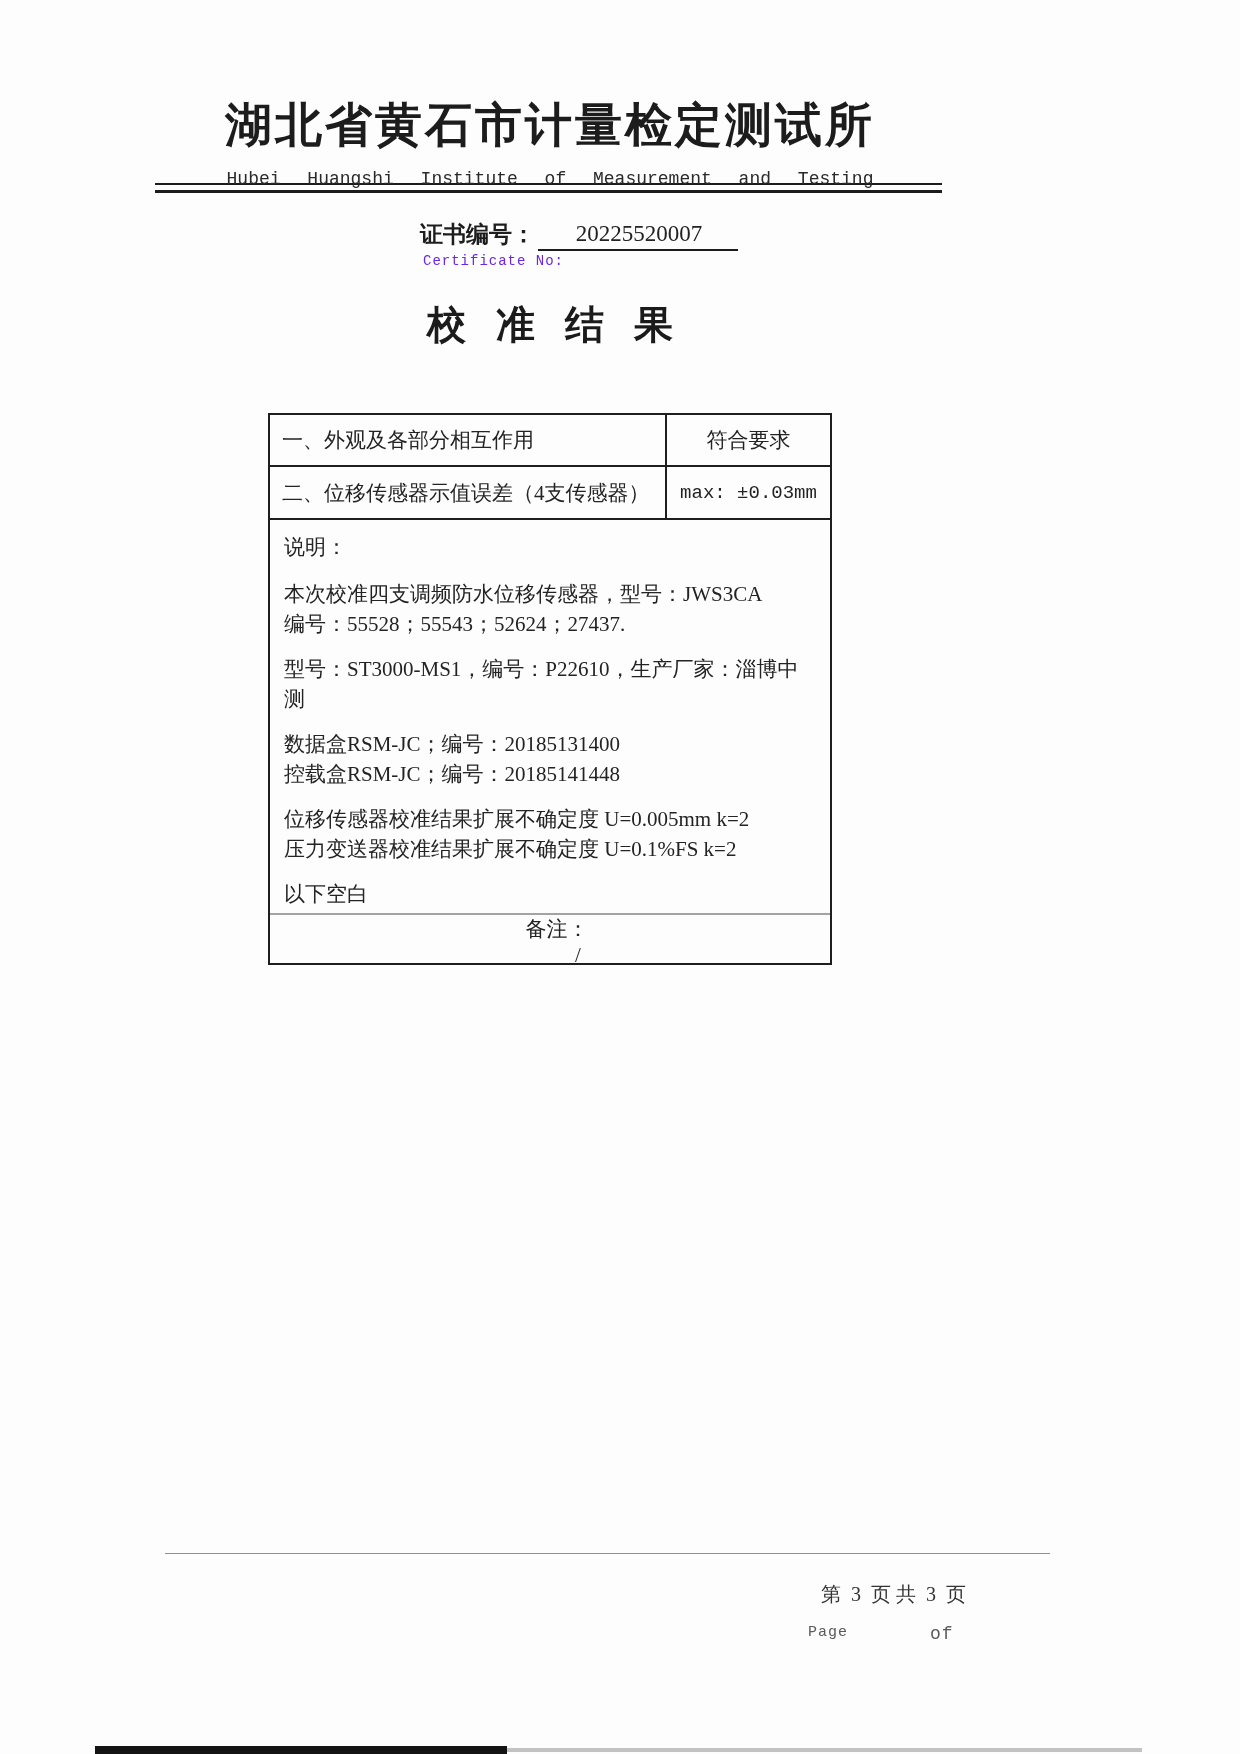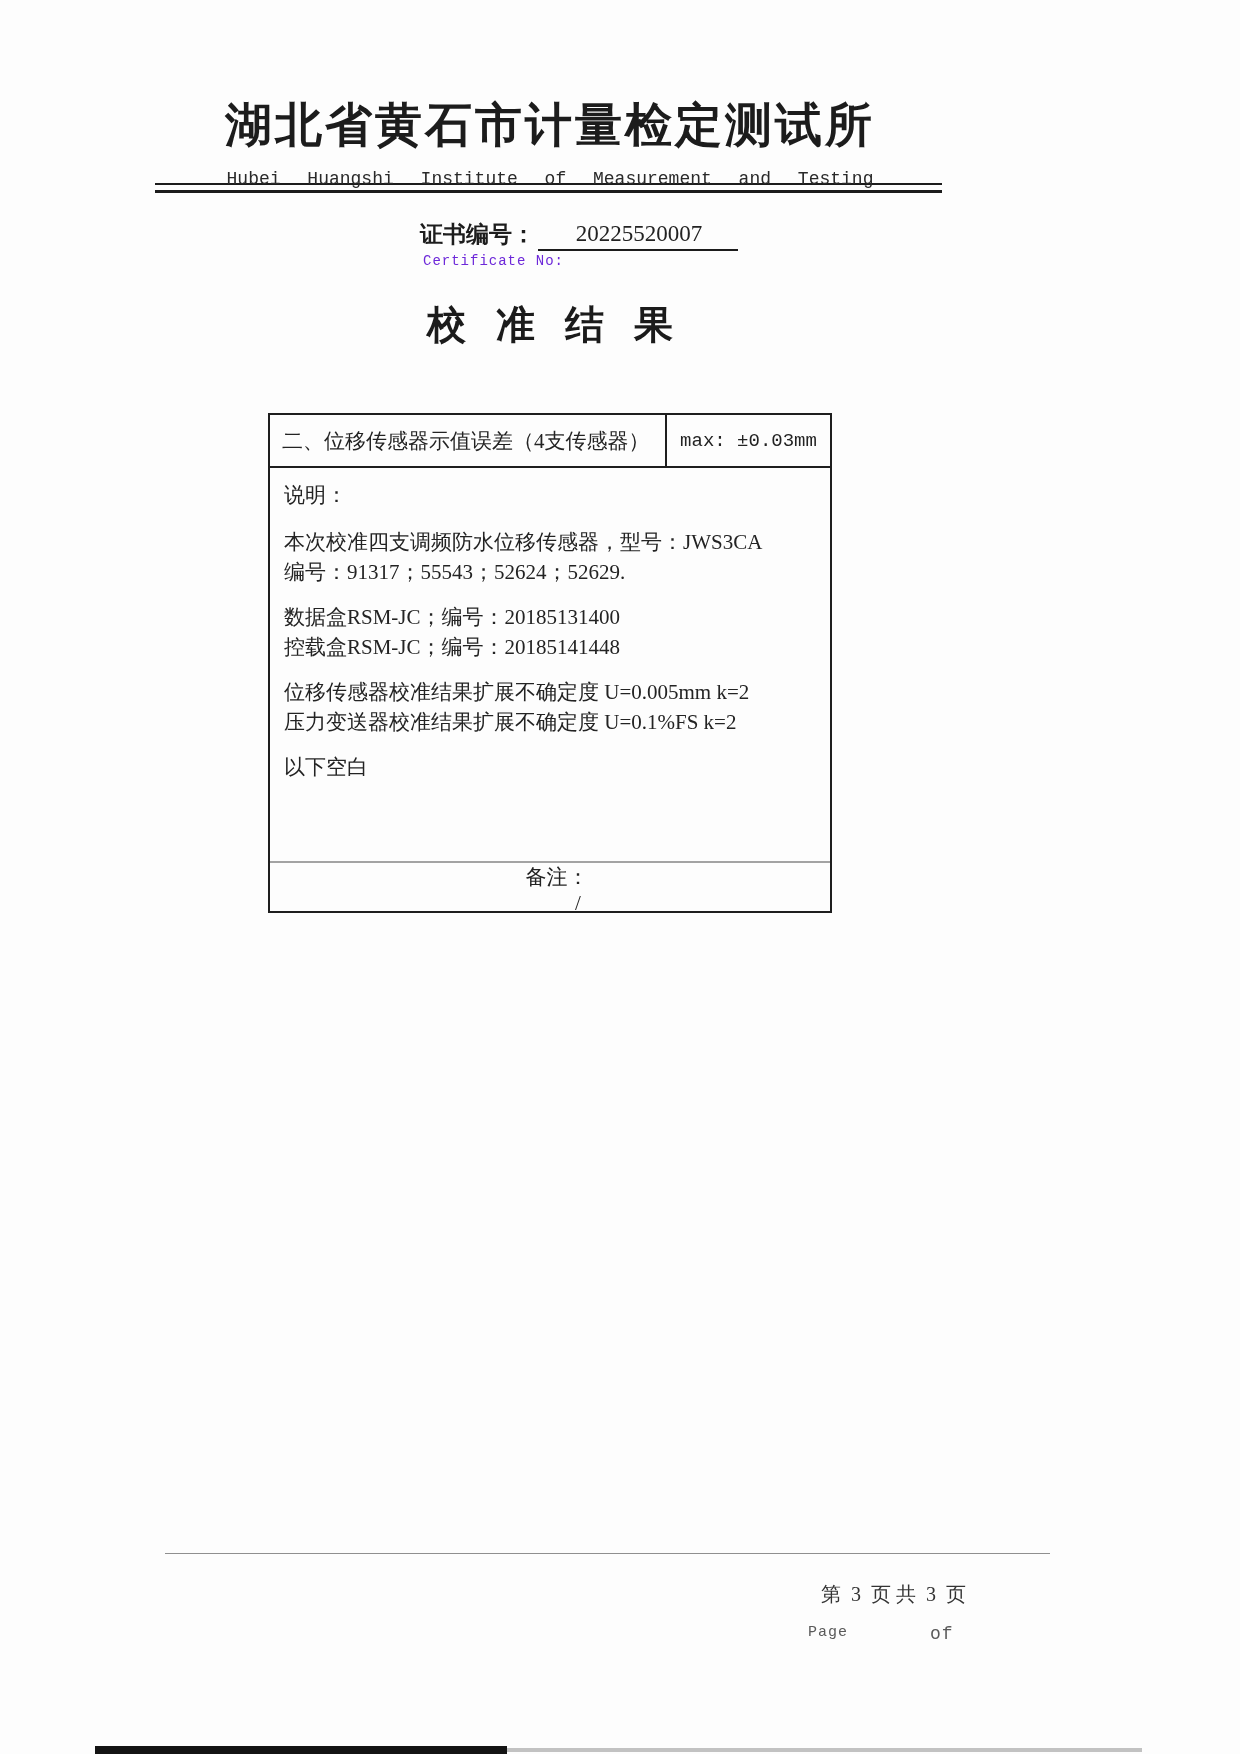--- a/index.html
+++ b/index.html
@@ -126,36 +126,41 @@
 
   <div class="cert-label">证书编号：</div>
   <div class="cert-value">20225520007</div>
   <div class="cert-underline"></div>
   <div class="cert-label-en mono">Certificate No:</div>
 
   <div class="doc-title">校准结果</div>
 
   <div class="results-table">
 
+    <div class="trow row-1">
+      <div class="cell-item">一、外观及各部分相互作用</div>
+      <div class="cell-result">符合要求</div>
+    </div>
 
     <div class="trow row-2">
       <div class="cell-item">二、位移传感器示值误差（4支传感器）</div>
       <div class="cell-result mono mono-val">max: ±0.03mm</div>
     </div>
 
 
     <div class="notes-cell">
       <div>说明：</div>
 
       <div class="notes-para first">
         <div>本次校准四支调频防水位移传感器，型号：JWS3CA</div>
-        <div>编号：91317；55543；52624；52629.</div>
+        <div>编号：55528；55543；52624；27437.</div>
       </div>
 
       <div class="notes-para">
+        <div>型号：ST3000-MS1，编号：P22610，生产厂家：淄博中测</div>
       </div>
 
       <div class="notes-para">
         <div>数据盒RSM-JC；编号：20185131400</div>
         <div>控载盒RSM-JC；编号：20185141448</div>
       </div>
 
       <div class="notes-para">
         <div>位移传感器校准结果扩展不确定度 U=0.005mm k=2</div>
         <div>压力变送器校准结果扩展不确定度 U=0.1%FS k=2</div>

